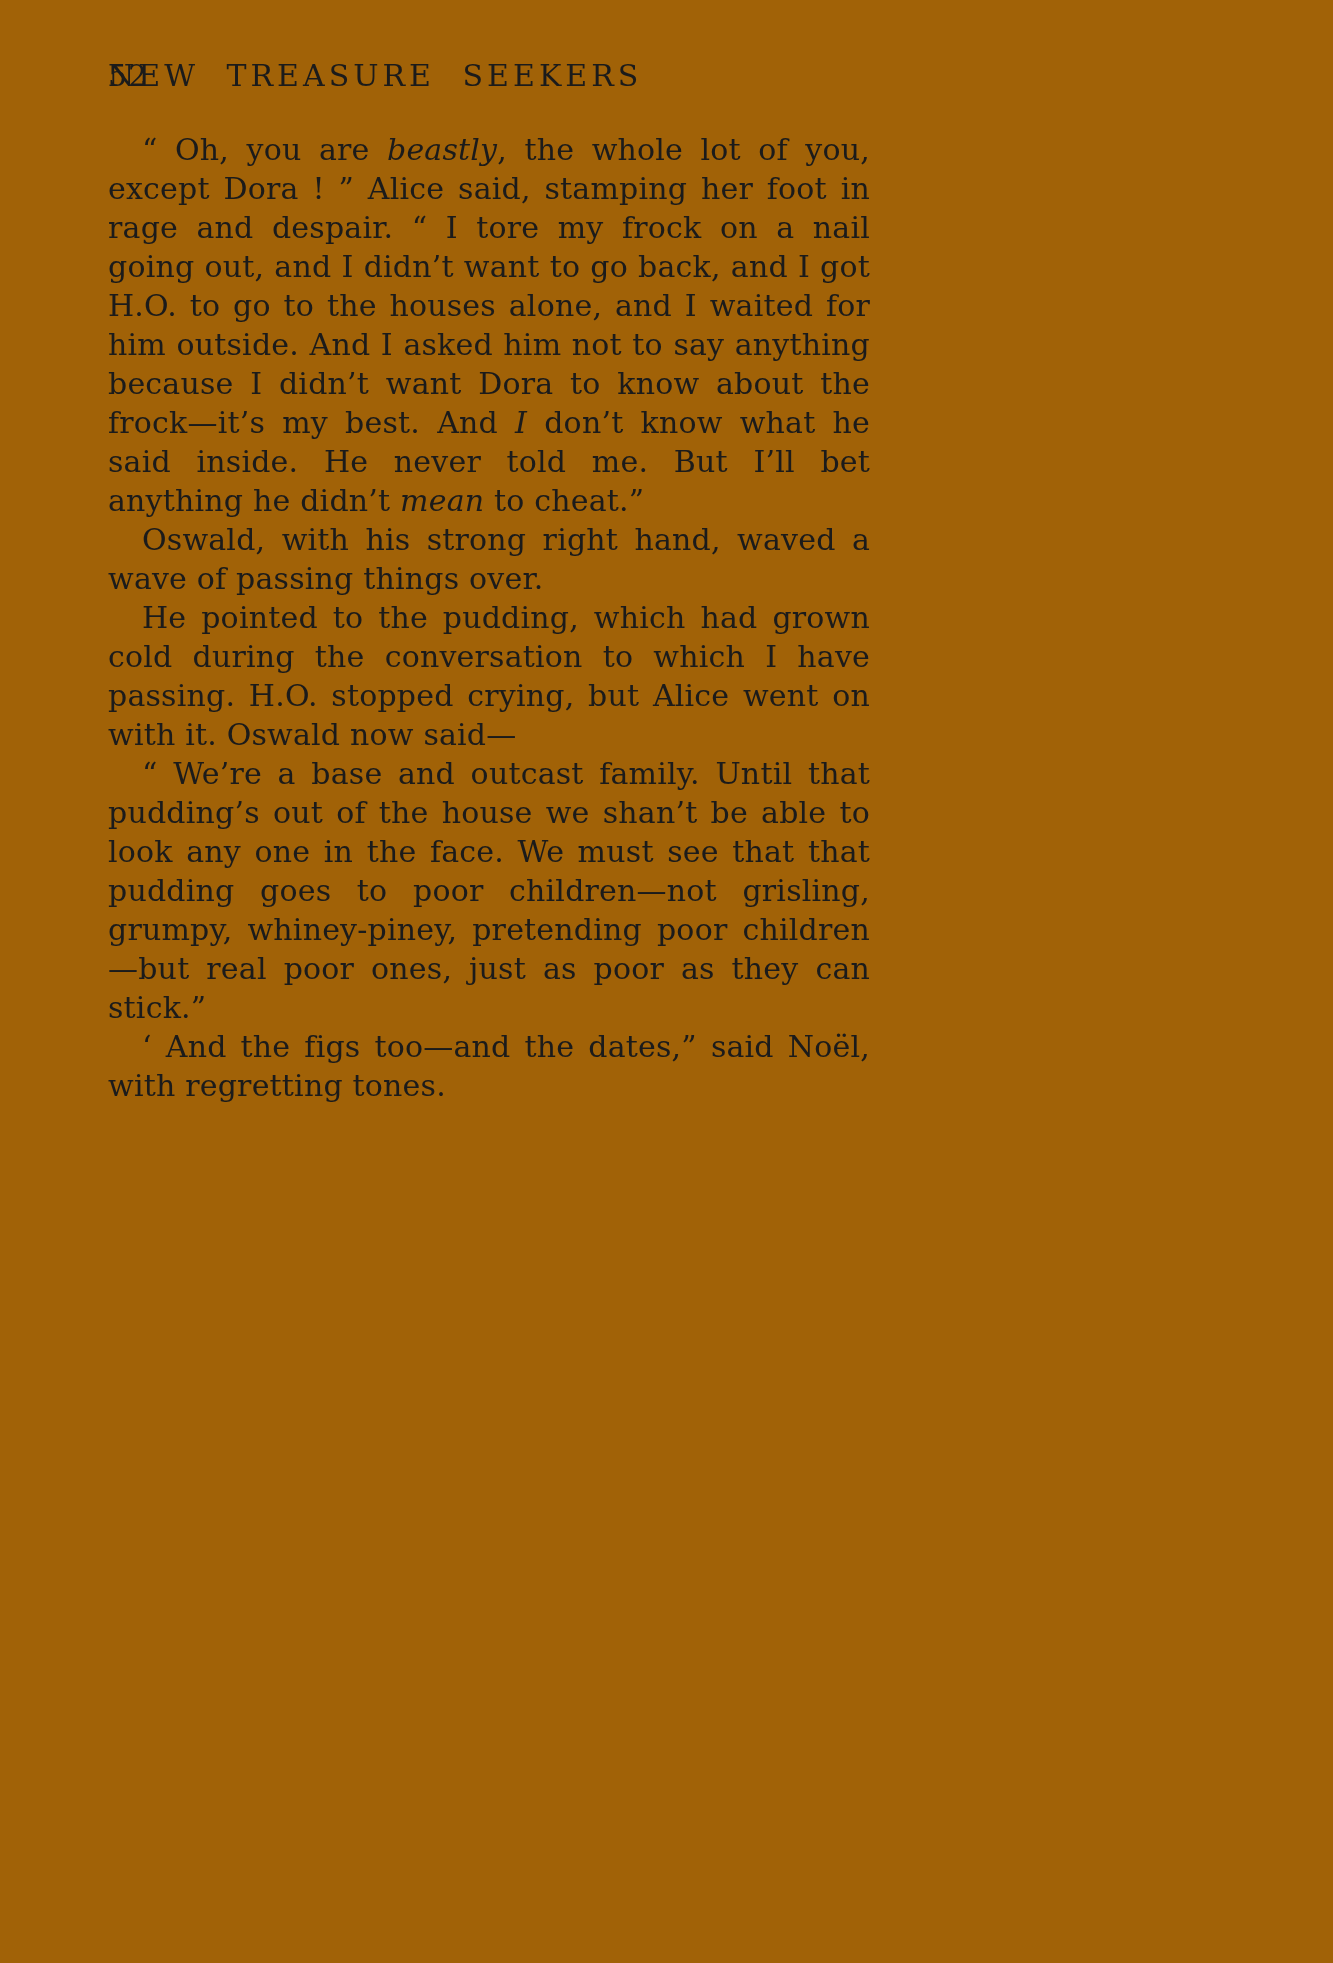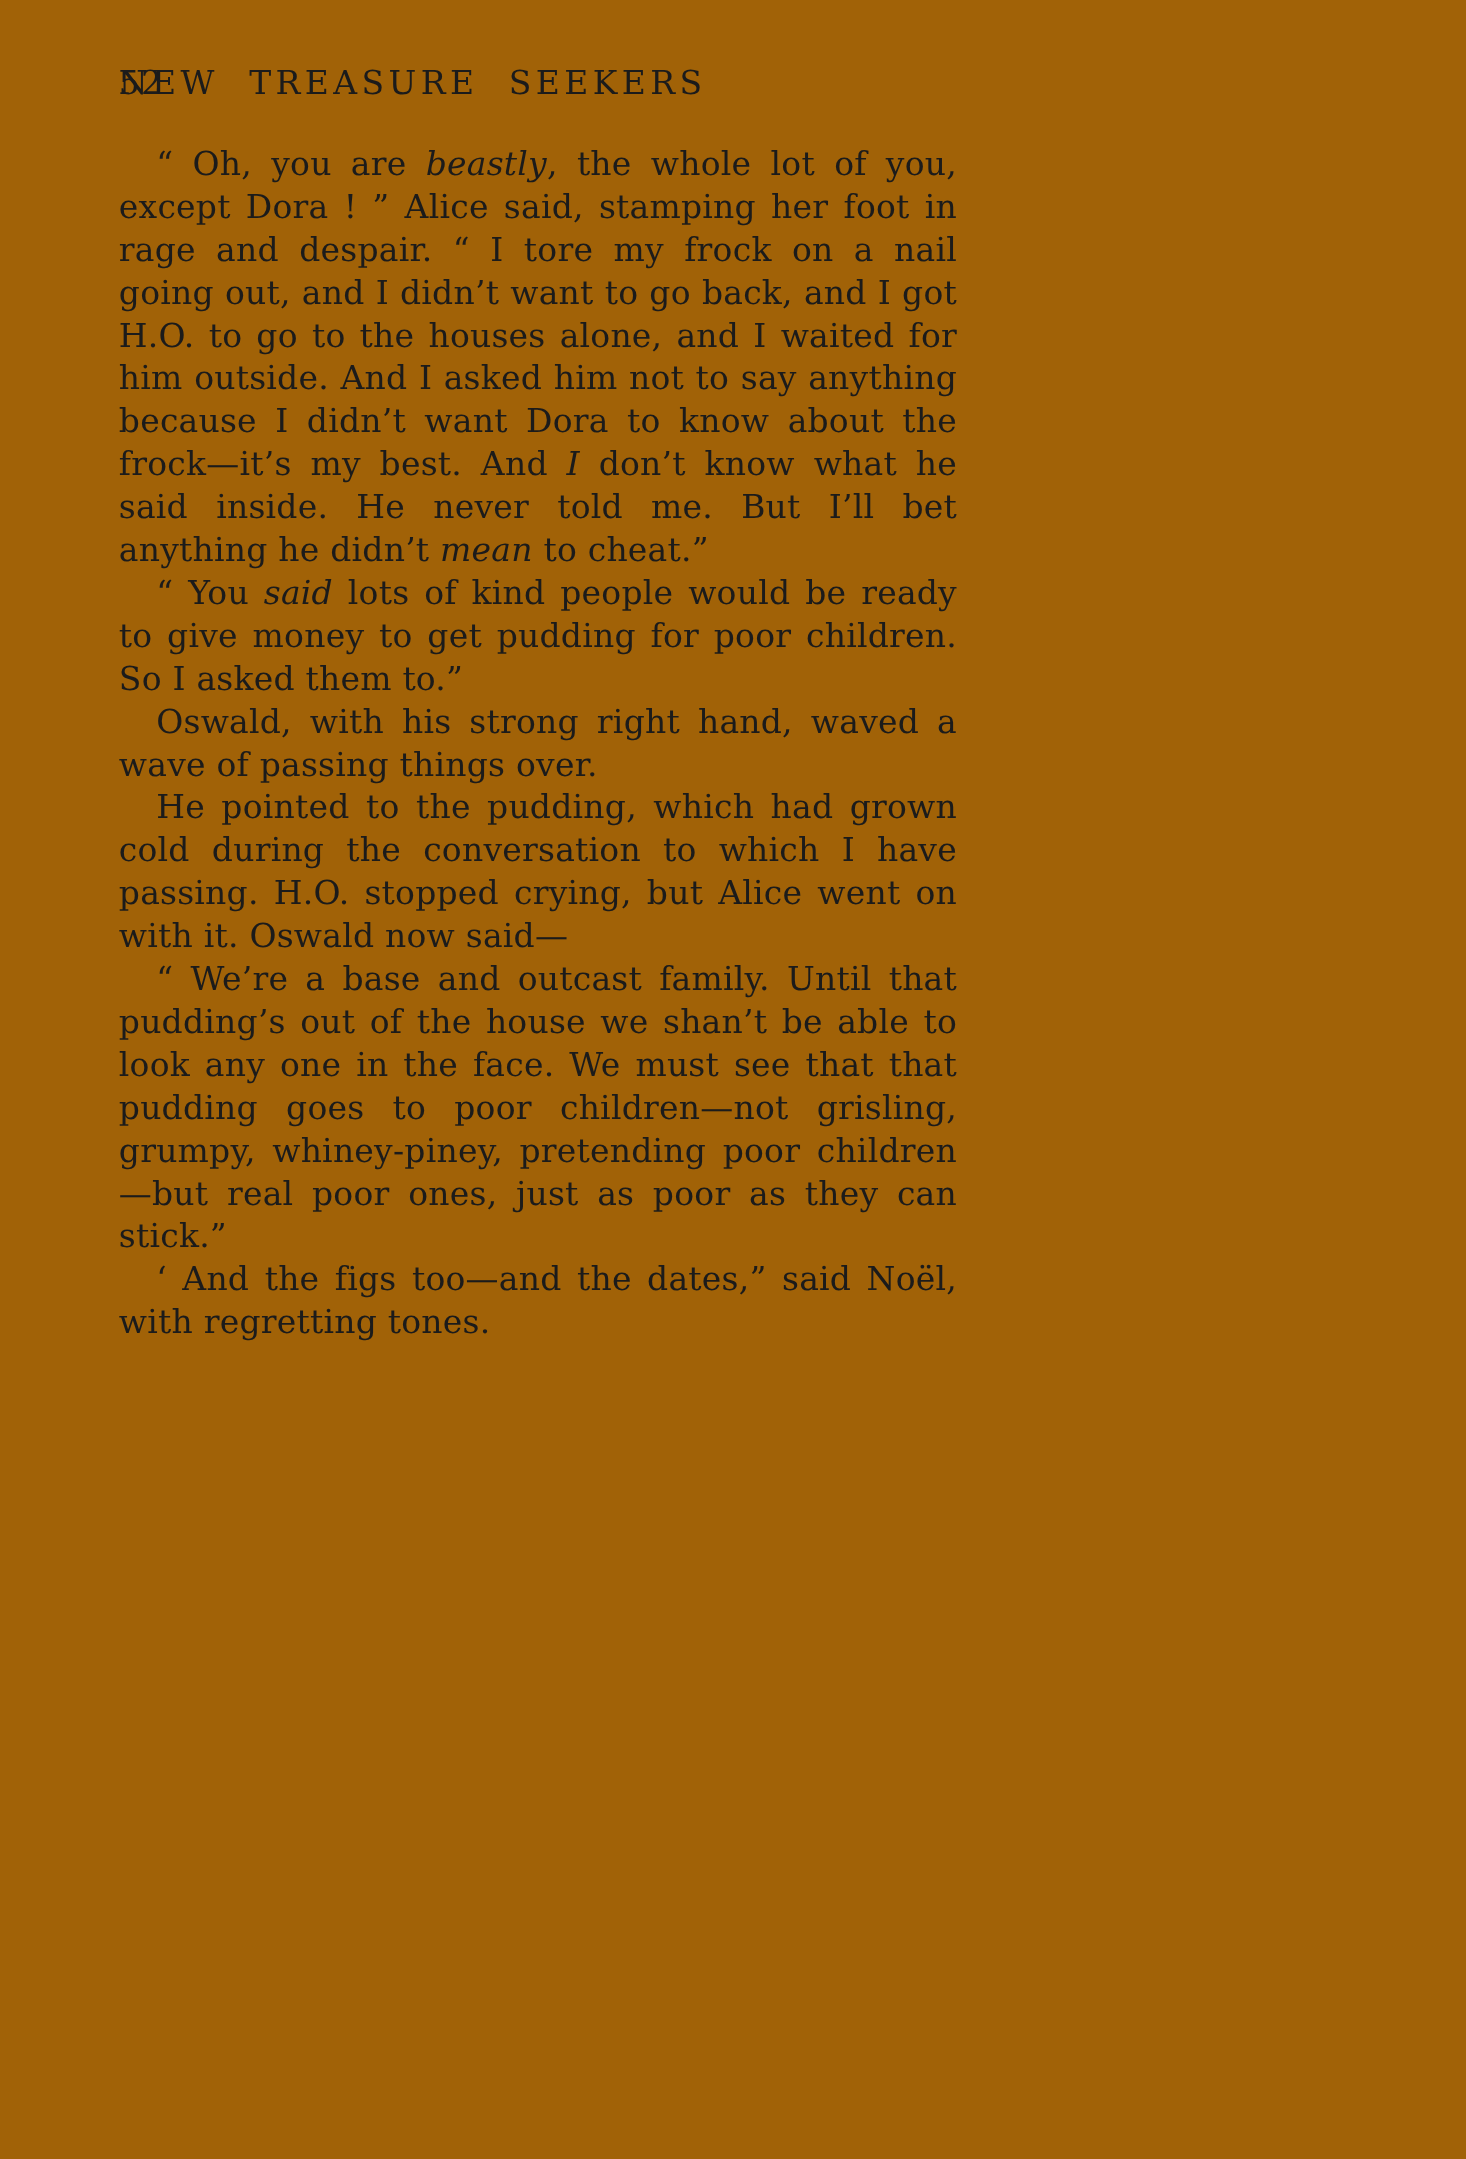--- a/index.html
+++ b/index.html
@@ -60,19 +60,18 @@
 </head>
 <body>
 
 <div class="page">
   <div class="header">
     <span class="page-number">52</span>
     <span class="running-title">NEW TREASURE SEEKERS</span>
   </div>
   <div class="body-text">
       <p><span>“ Oh, you are </span><span class="italic">beastly</span><span>, the whole lot of you, except Dora ! ” Alice said, stamping her foot in rage and despair. “ I tore my frock on a nail going out, and I didn’t want to go back, and I got H.O. to go to the houses alone, and I waited for him outside. And I asked him not to say anything because I didn’t want Dora to know about the frock—it’s my best. And </span><span class="italic">I</span><span> don’t know what he said inside. He never told me. But I’ll bet anything he didn’t </span><span class="italic">mean</span><span> to cheat.”</span></p>
-      <p><span>“ You </span><span class="italic">said</span><span> lots of kind people would be ready to give money to get pudding for poor children. So I asked them to.”</span></p>
       <p><span>Oswald, with his strong right hand, waved a wave of passing things over.</span></p>
       <p><span>He pointed to the pudding, which had grown cold during the conversation to which I have passing. H.O. stopped crying, but Alice went on with it. Oswald now said—</span></p>
       <p><span>“ We’re a base and outcast family. Until that pudding’s out of the house we shan’t be able to look any one in the face. We must see that that pudding goes to poor children—not grisling, grumpy, whiney-piney, pretending poor children—but real poor ones, just as poor as they can stick.”</span></p>
       <p><span>‘ And the figs too—and the dates,” said Noël, with regretting tones.</span></p>
     </div>
 </div>
 
 </body></html>

